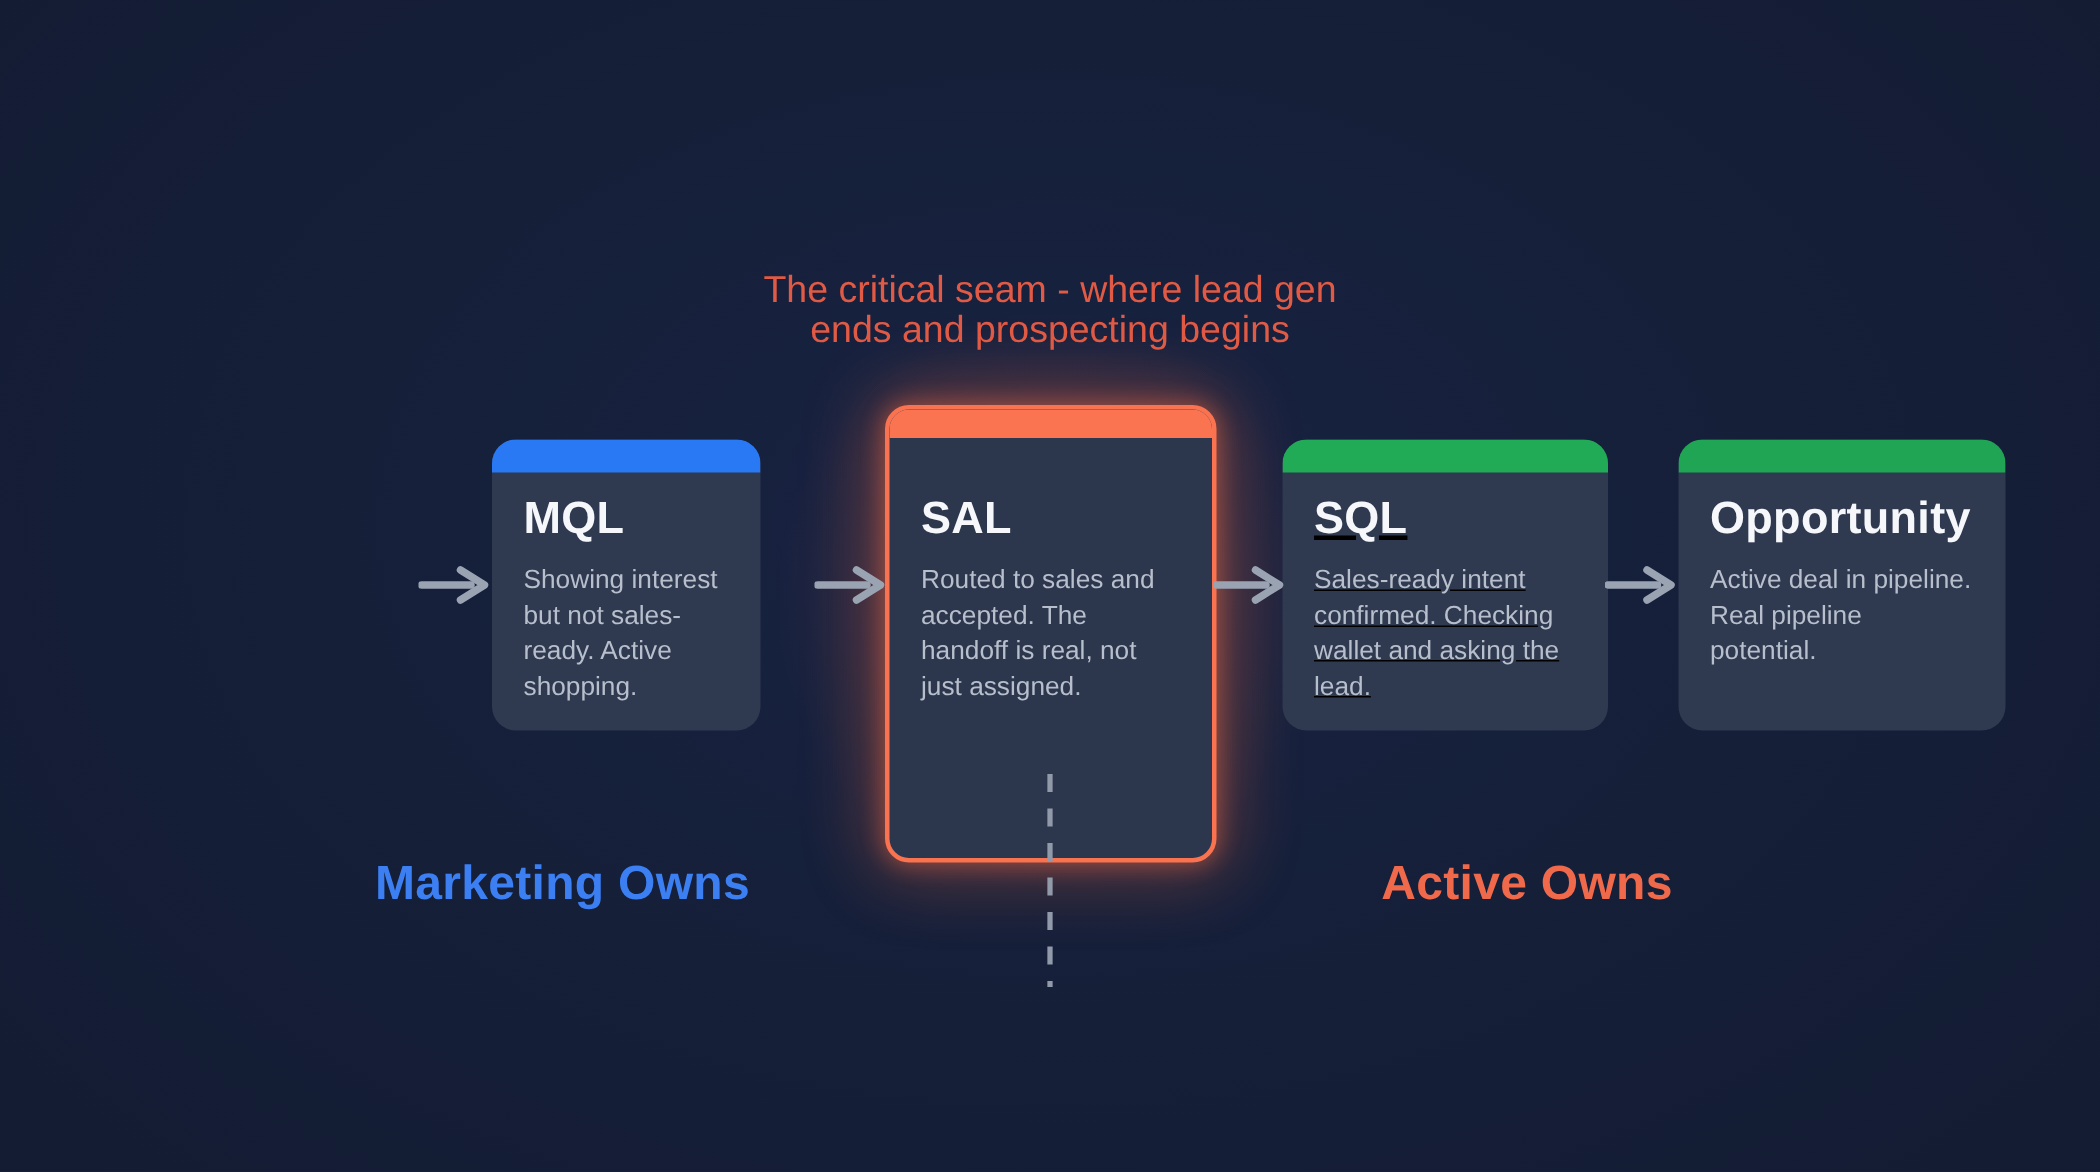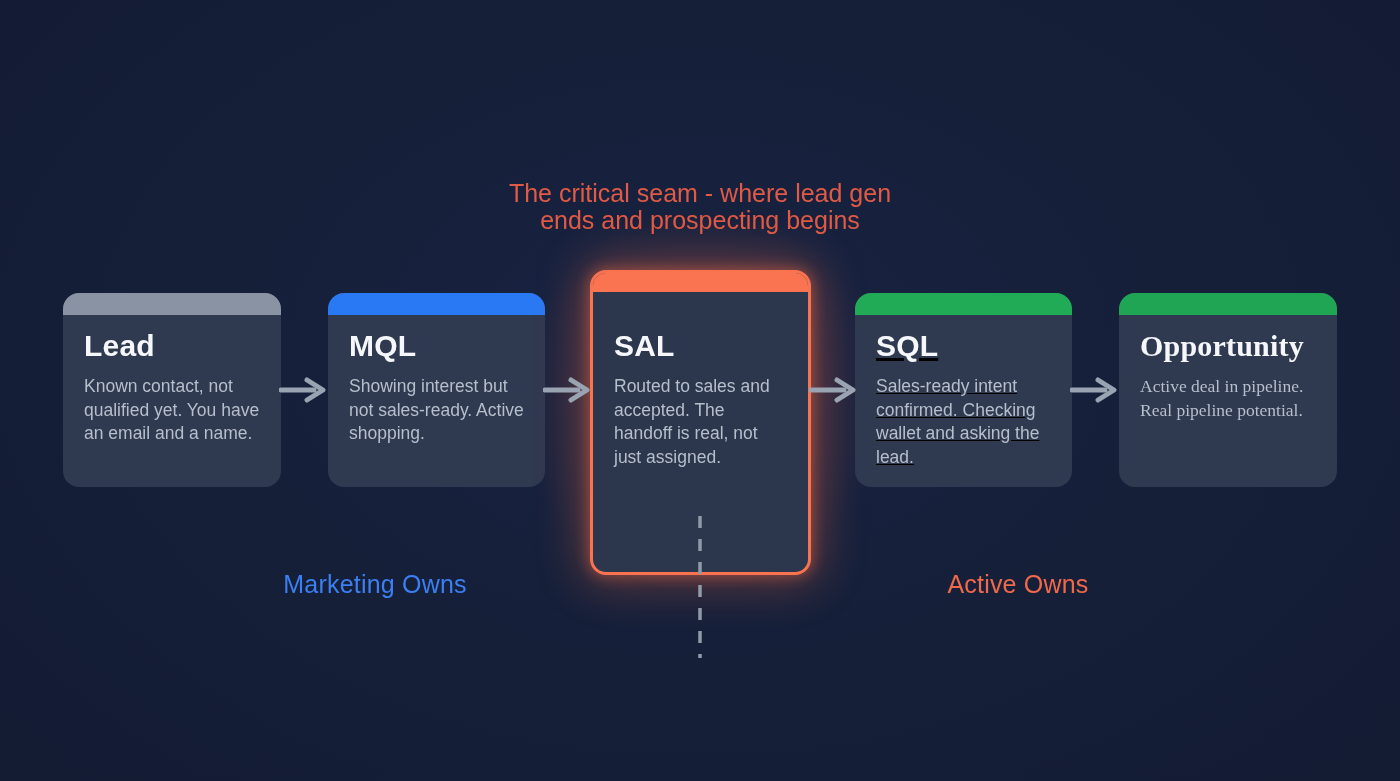--- a/index.html
+++ b/index.html
@@ -36,23 +36,23 @@
 
   .card {
     position: absolute;
     top: 293px;
     height: 194px;
     background: #2f3950;
     border-radius: 16px;
     overflow: hidden;
   }
   .card.c0 { left: 63px;  width: 218px; }
-  .card.c1 { left: 328px; width: 217px; }
+  .card.c1 { left: 328px; width: 179px; }
   .card.c3 { left: 855px; width: 217px; text-decoration: underline; }
-  .card.c4 { left: 1119px; width: 218px; font-family: Liberation Serif, serif; }
+  .card.c4 { left: 1119px; width: 218px; }
 
   .card.highlight {
     left: 590px; top: 270px;
     width: 221px; height: 305px;
     background: #2c364d;
     border: 3px solid #f97350;
     box-shadow: 0 0 46px 10px rgba(249,110,68,0.33), 0 0 14px 2px rgba(249,110,68,0.40);
   }
 
   .accent-bar { width: 100%; height: 22px; }
@@ -88,45 +88,38 @@
 
   .dashed-drop {
     position: absolute;
     left: 684px; top: 512px;
     width: 32px; height: 146px;
   }
 
   .own-label {
     position: absolute;
     top: 570px;
-    font-size: 25px;
-    font-weight: 400;
+    font-size: 32px;
+    font-weight: 700;
     white-space: nowrap;
     transform: translateX(-50%);
     letter-spacing: 0.2px;
   }
   .own-label.marketing { left: 375px; }
   .own-label.sales { left: 1018px; }
 </style>
 </head>
 <body>
 
 <div class="canvas">
 
   <div class="seam-glow"></div>
 
   <div class="annotation" style="color: rgb(224, 90, 69);">The critical seam - where lead gen ends and prospecting begins</div>
 
-  <div class="card c0">
-    <div class="accent-bar" style="background-color: rgb(138, 147, 163);"></div>
-    <div class="card-body">
-      <div class="card-title">Lead</div>
-      <div class="card-desc">Known contact, not qualified yet. You have an email and a name.</div>
-    </div>
-  </div>
 
   <div class="card c1">
     <div class="accent-bar" style="background-color: rgb(42, 121, 244);"></div>
     <div class="card-body">
       <div class="card-title">MQL</div>
       <div class="card-desc">Showing interest but not sales-ready. Active shopping.</div>
     </div>
   </div>
 
   <div class="card highlight">

